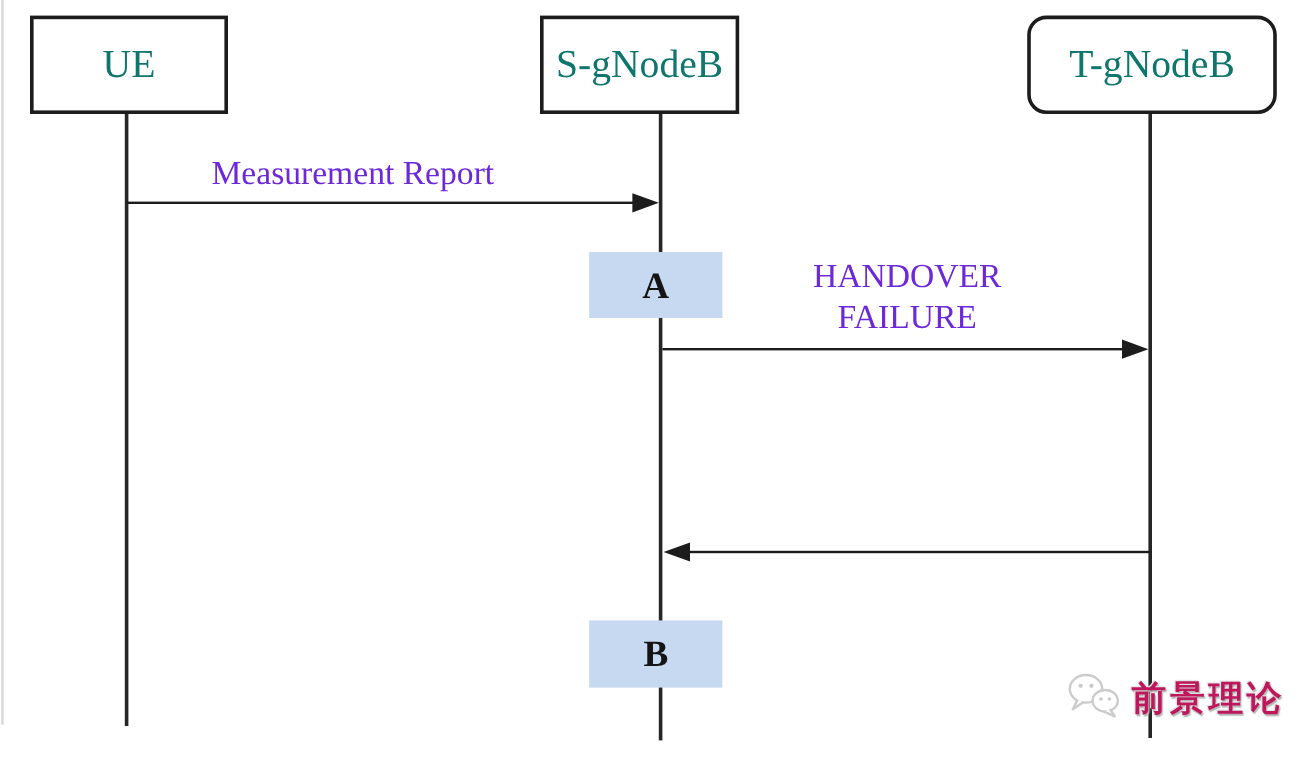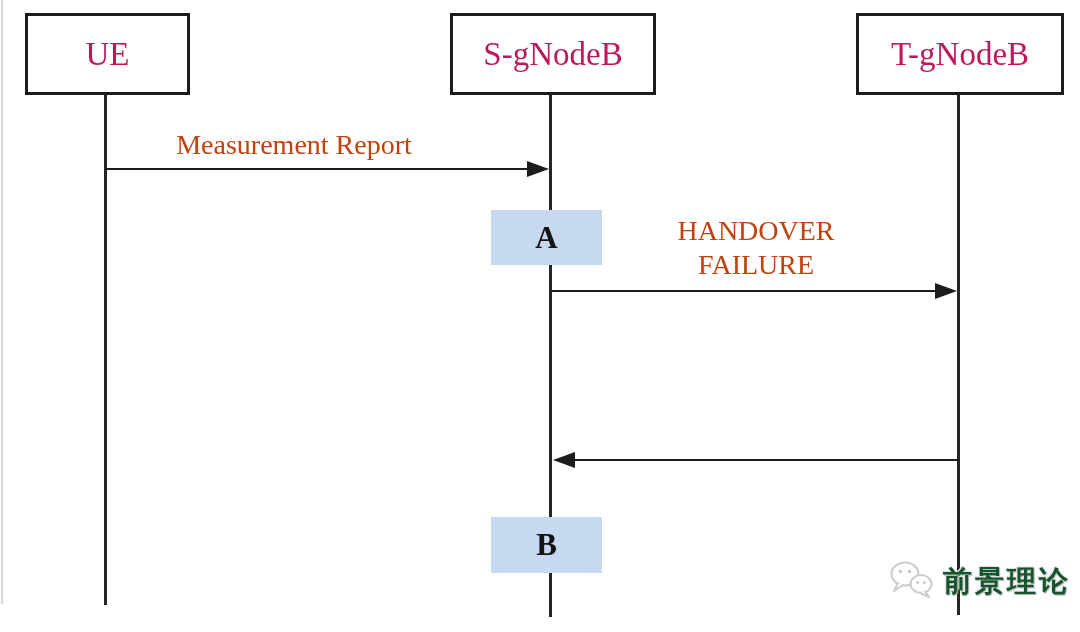--- a/index.html
+++ b/index.html
@@ -22,25 +22,25 @@
     position: absolute;
     top: 13px;
     height: 82px;
     border: 3px solid #1c1c1c;
     background: #ffffff;
     box-sizing: border-box;
     display: flex;
     align-items: center;
     justify-content: center;
     font-size: 33px;
-    color: #be185d;
+    color: #0f766e;
   }
   #actor-ue { left: 25px;  width: 165px; }
-  #actor-s  { left: 450px; width: 206px; }
-  #actor-t  { left: 856px; width: 208px; }
+  #actor-s  { left: 450px; width: 166px; }
+  #actor-t  { left: 856px; width: 208px; border-radius: 16px; }
   
   .lifeline {
     position: absolute;
     width: 3px;
     background: #262626;
   }
   #lifeline-ue { left: 104px; top: 95px; height: 510px; }
   #lifeline-s  { left: 549px; top: 95px; height: 522px; }
   #lifeline-t  { left: 957px; top: 95px; height: 520px; }
   
@@ -66,21 +66,21 @@
     border-bottom: 8px solid transparent;
     border-right: 22px solid #1c1c1c;
   }
   #msg1-arrow { left: 527px; top: 161px; }
   #msg2-arrow { left: 935px; top: 283px; }
   #msg3-arrow { left: 553px; top: 452px; }
   
   .msg-label {
     position: absolute;
     text-align: center;
-    color: #c2410c;
+    color: #6d28d9;
     font-size: 28px;
   }
   #msg1-label { left: 134px; top: 129px; width: 320px; white-space: nowrap; }
   #msg2-label { left: 655px; top: 214px; width: 202px; line-height: 34px; }
   #msg3-label { left: 633px; top: 339px; width: 242px; line-height: 39px; }
   
   .marker {
     position: absolute;
     left: 491px;
     width: 111px;
@@ -100,21 +100,21 @@
     left: 889px; top: 560px;
     display: flex;
     align-items: center;
     gap: 8px;
   }
   .watermark-text {
     font-family: "DejaVu Sans", sans-serif;
     font-size: 29px;
     font-weight: bold;
     letter-spacing: 3px;
-    color: #14532d;
+    color: #be185d;
     text-shadow: -1px -1px 0 #e3e3e3, 1px 1px 1px #b3b3b3, 0 0 2px #cccccc;
     white-space: nowrap;
   }
 </style>
 </head>
 <body>
 
 <div class="canvas">
 
   <div class="left-border"></div>

